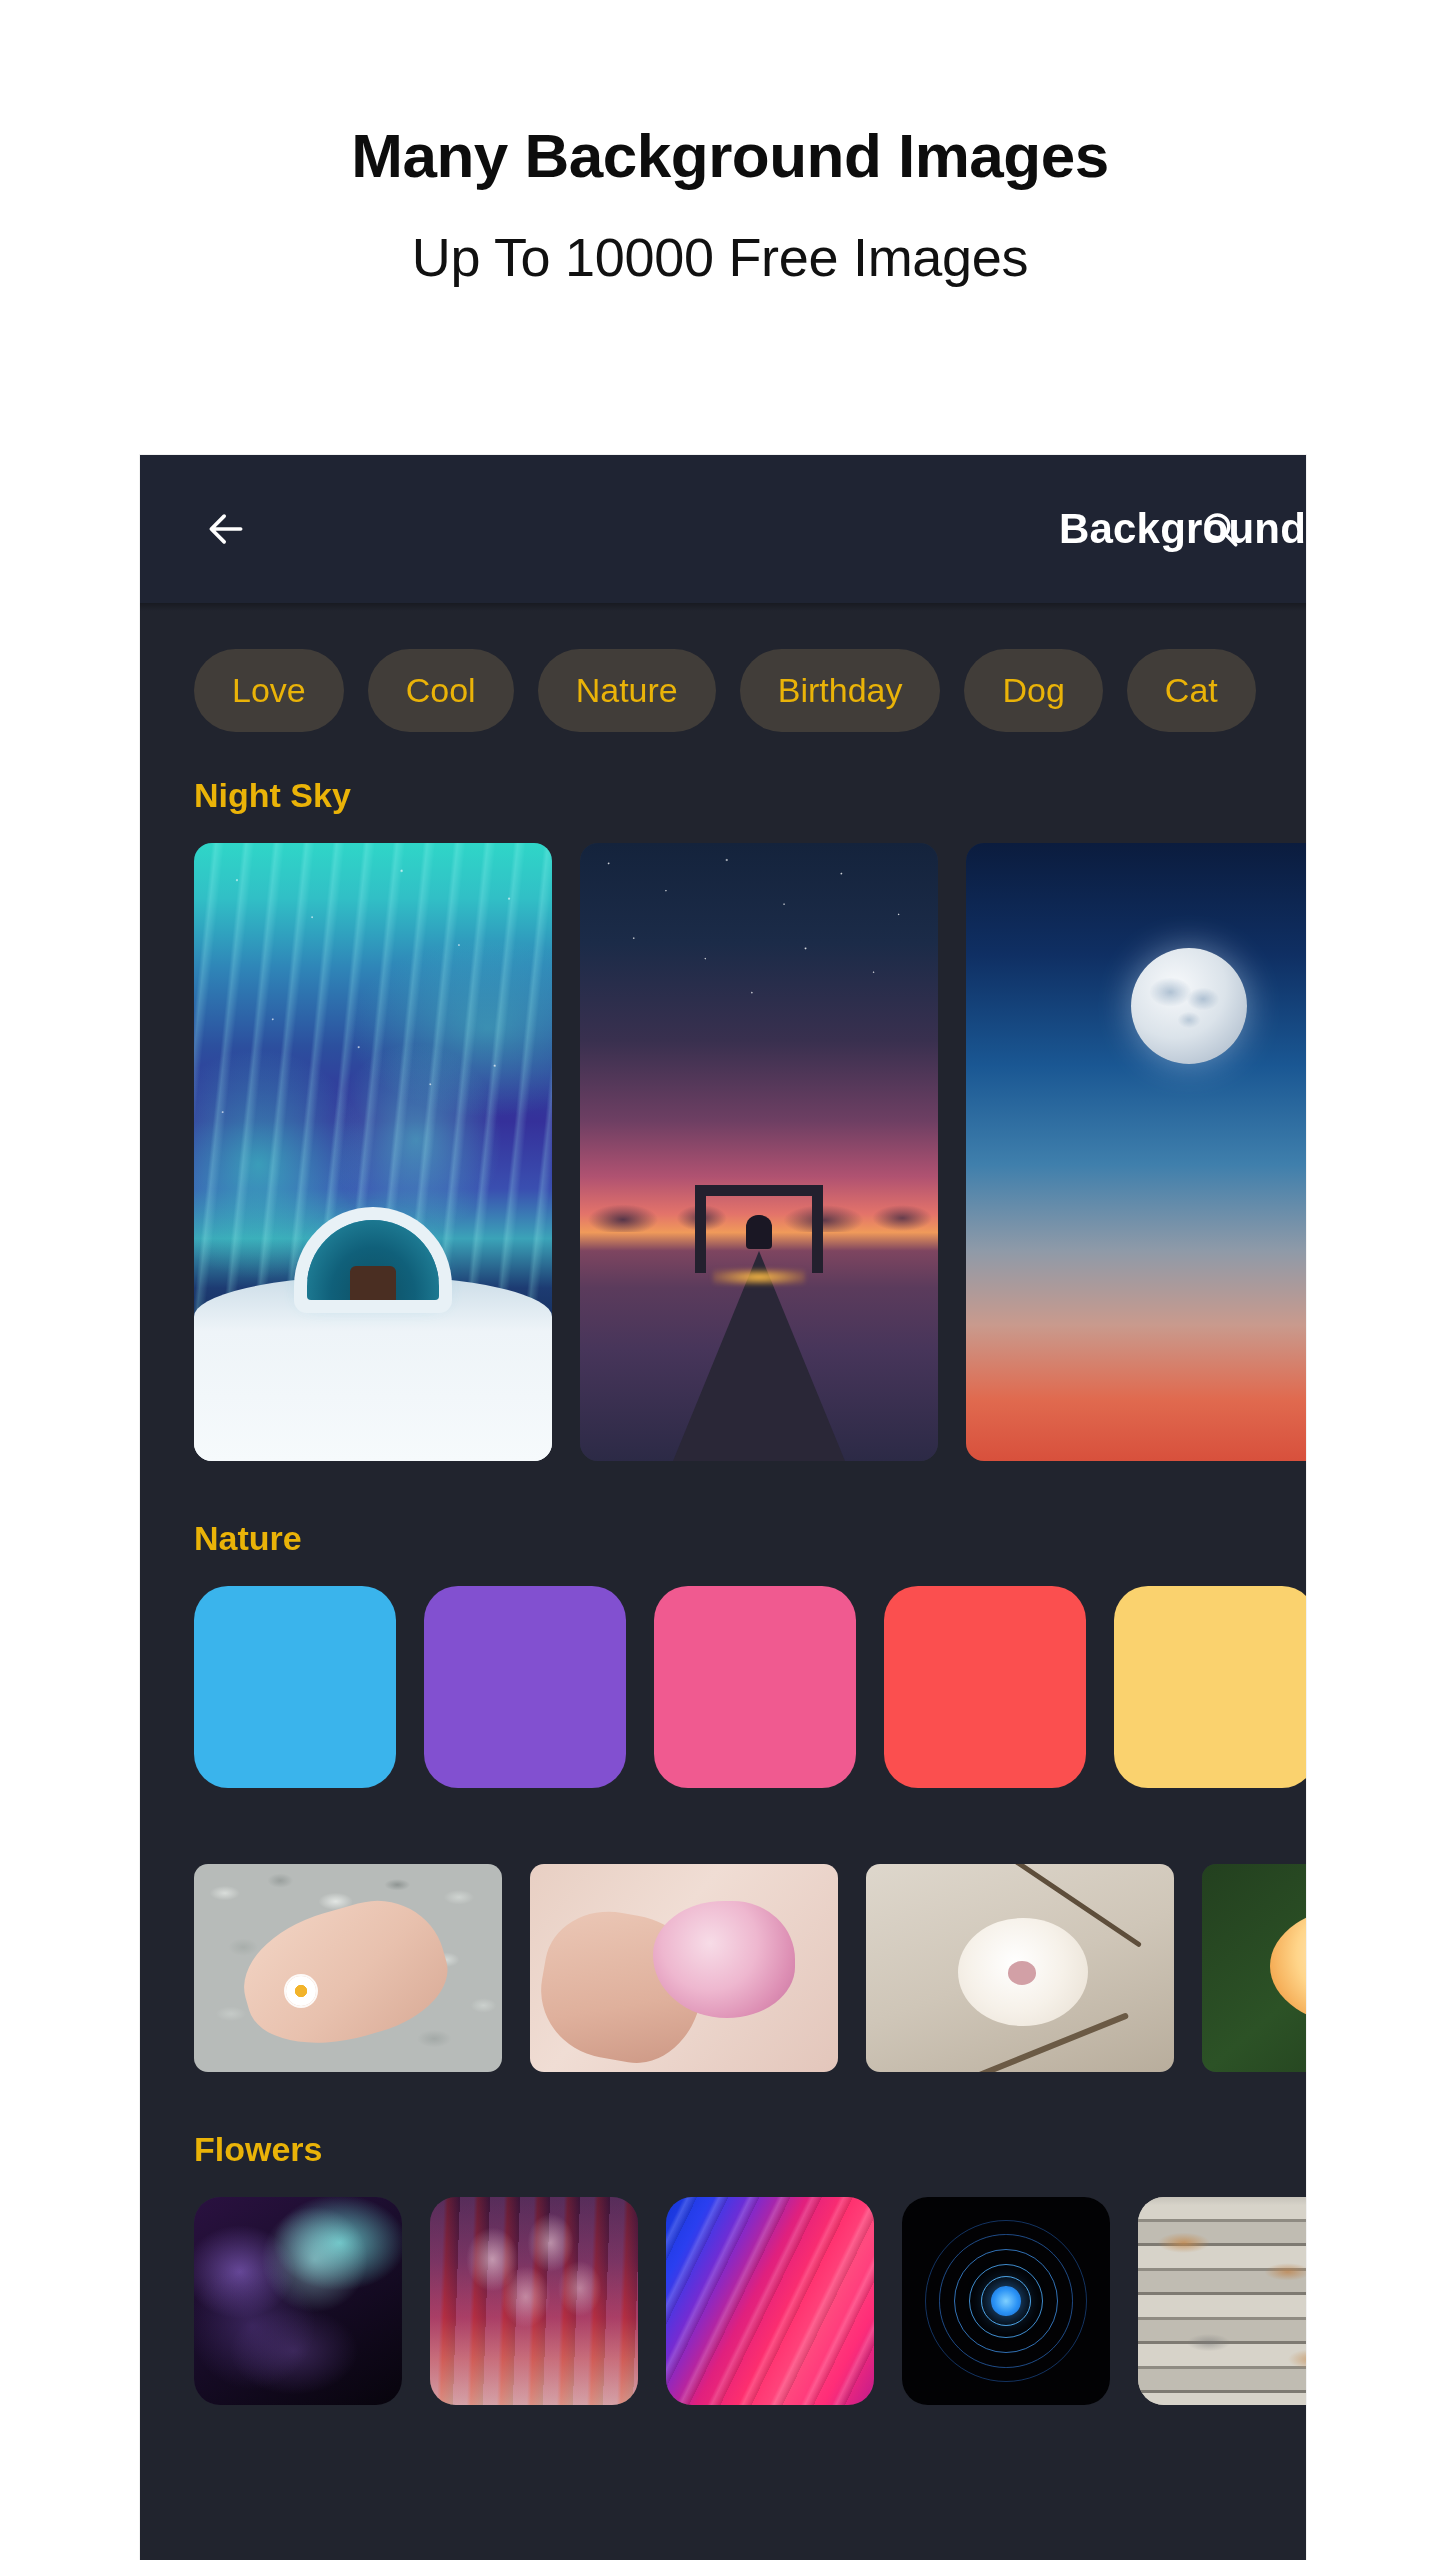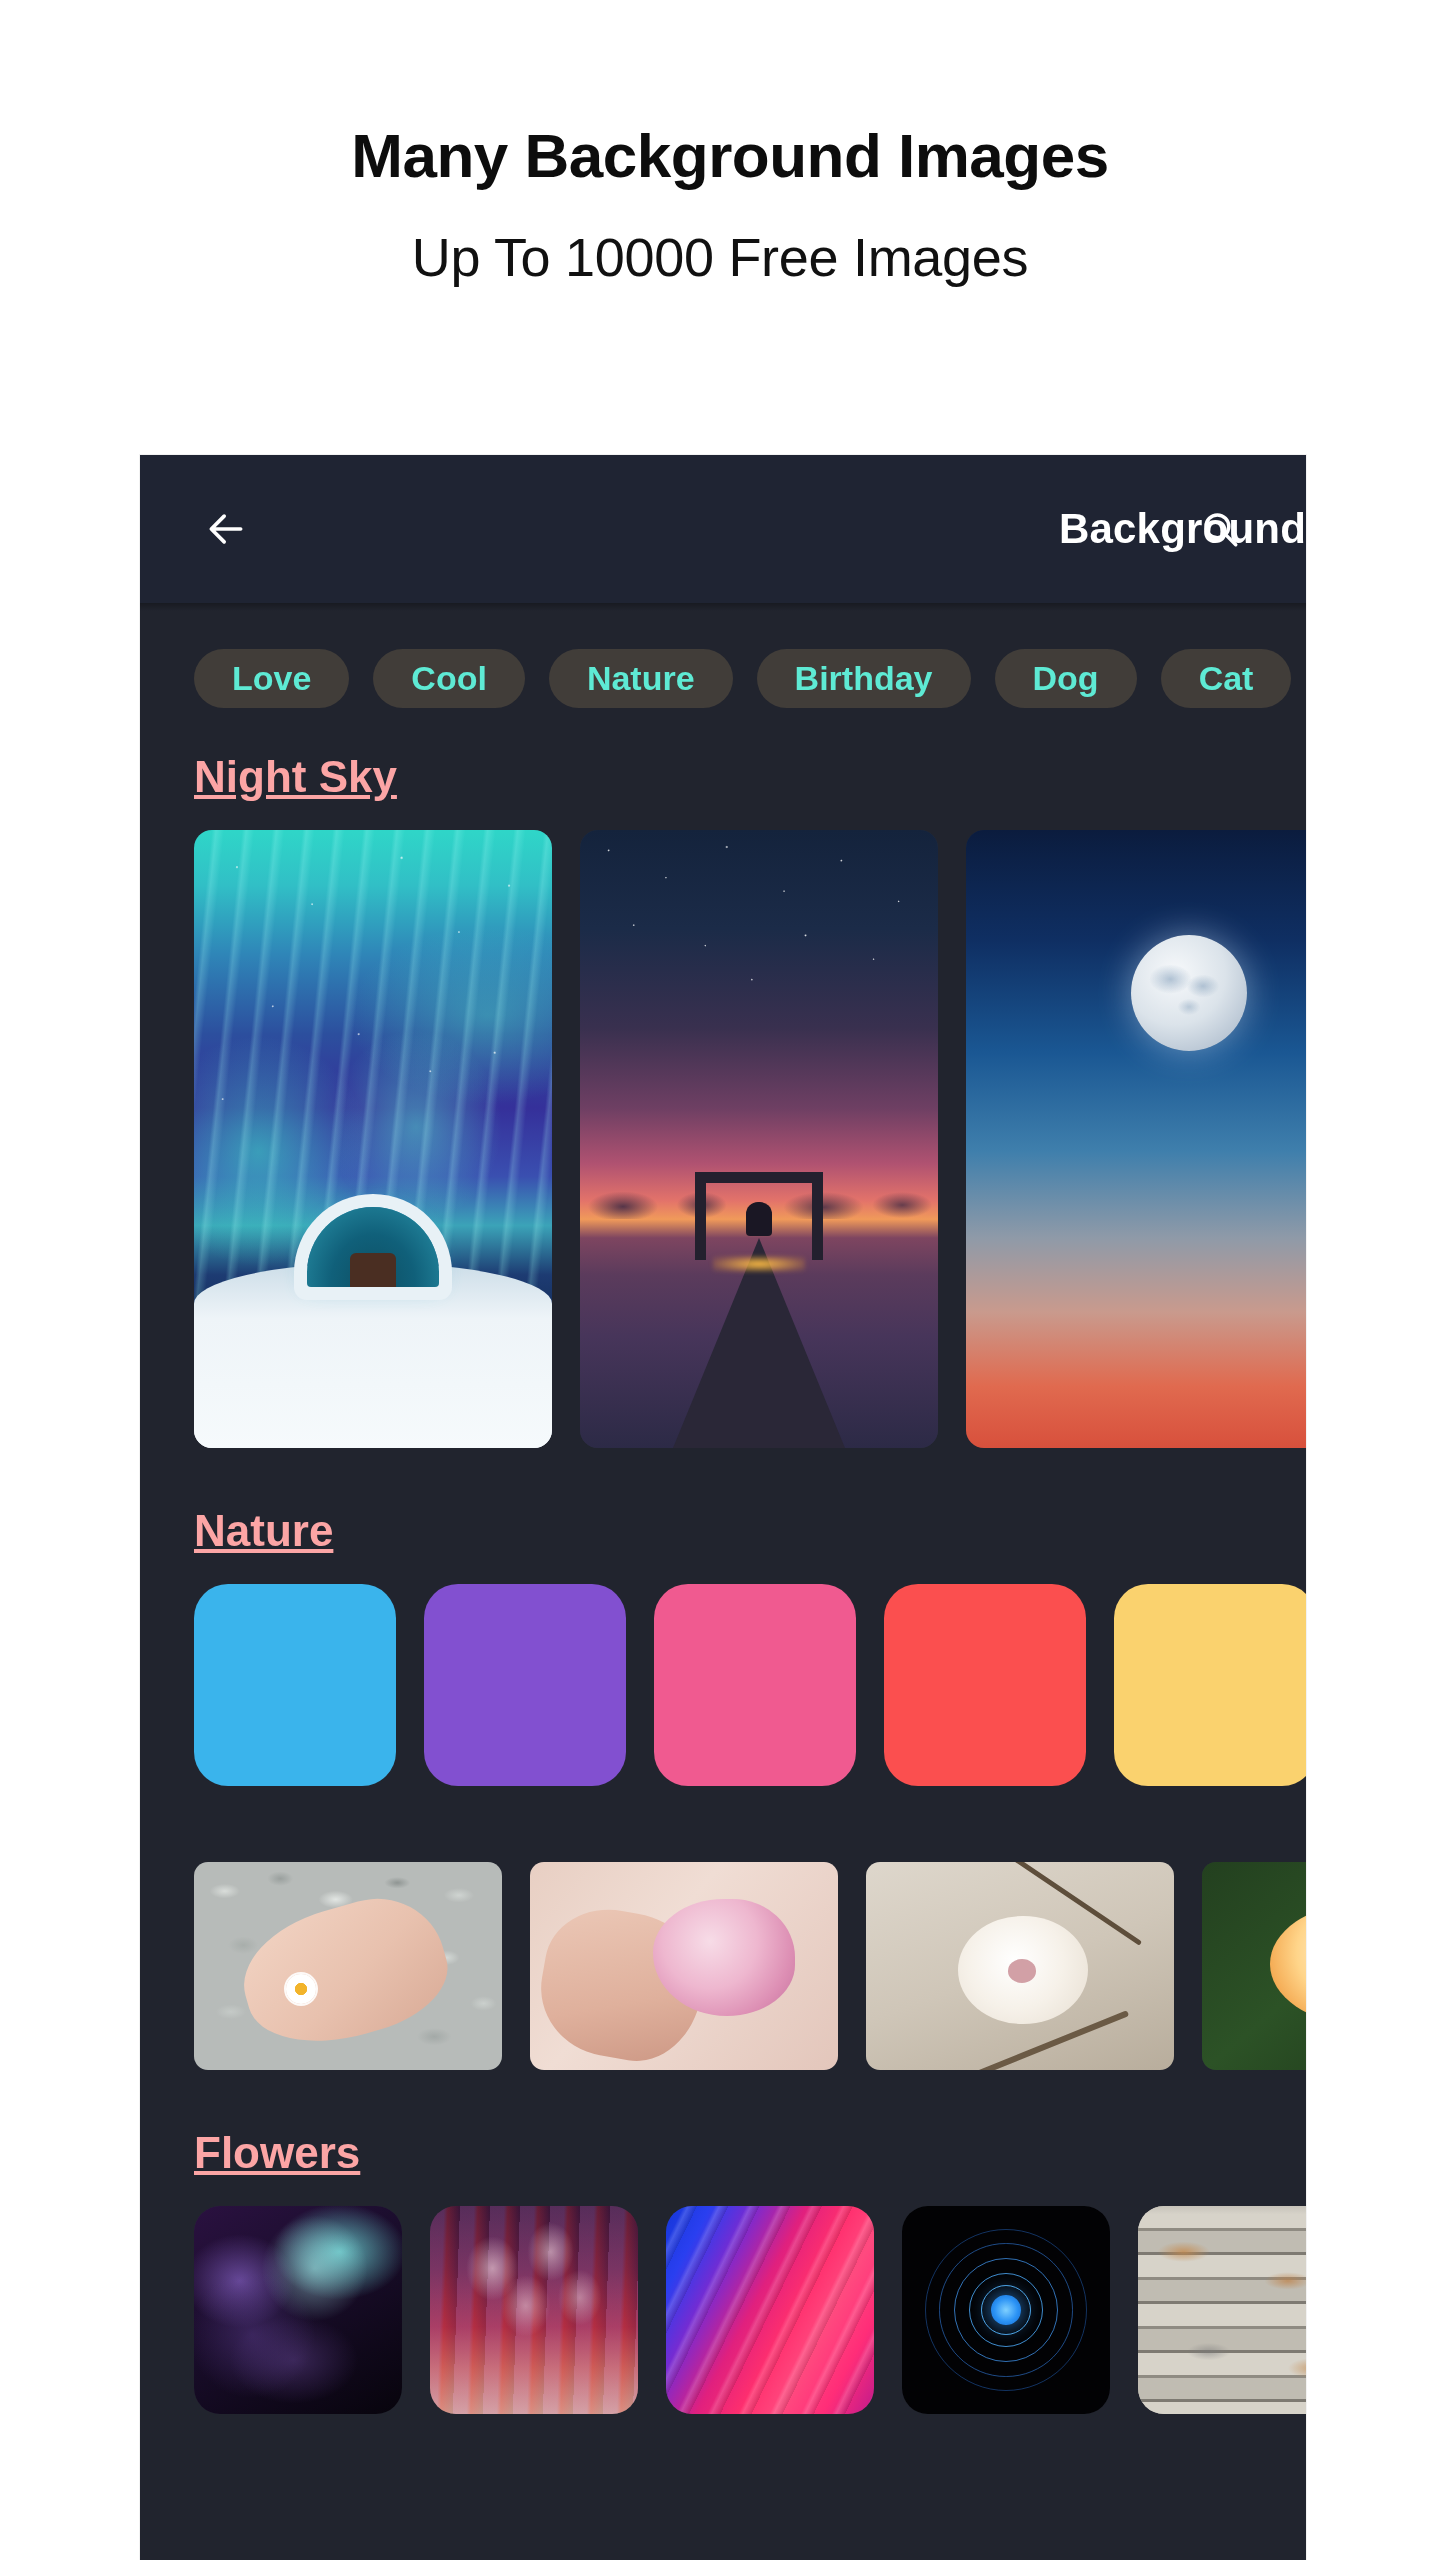--- a/index.html
+++ b/index.html
@@ -88,36 +88,35 @@
   .chips {
     display: flex;
     gap: 24px;
     padding: 38px 0 34px 54px;
     overflow: hidden;
     background: #21242e;
   }
   .chip {
     flex: 0 0 auto;
     background: #413d39;
-    color: #5eead4;
+    color: #eab308;
+    font-size: 34px;
+    font-weight: 400;
+    border-radius: 44px;
+    padding: 22px 38px;
+    white-space: nowrap;
+    cursor: pointer;
+  }
+
+  
+  .section-title {
     font-size: 34px;
     font-weight: 700;
-    border-radius: 44px;
-    padding: 10px 38px;
-    white-space: nowrap;
-    cursor: pointer;
-  }
-
-  
-  .section-title {
-    font-size: 44px;
-    font-weight: 700;
-    color: #fca5a5;
+    color: #eab308;
     padding: 10px 0 0 54px;
-    text-decoration: underline;
   }
 
   .row {
     display: flex;
     gap: 28px;
     padding: 28px 0 0 54px;
     overflow: hidden;
   }
 
   .thumb {

